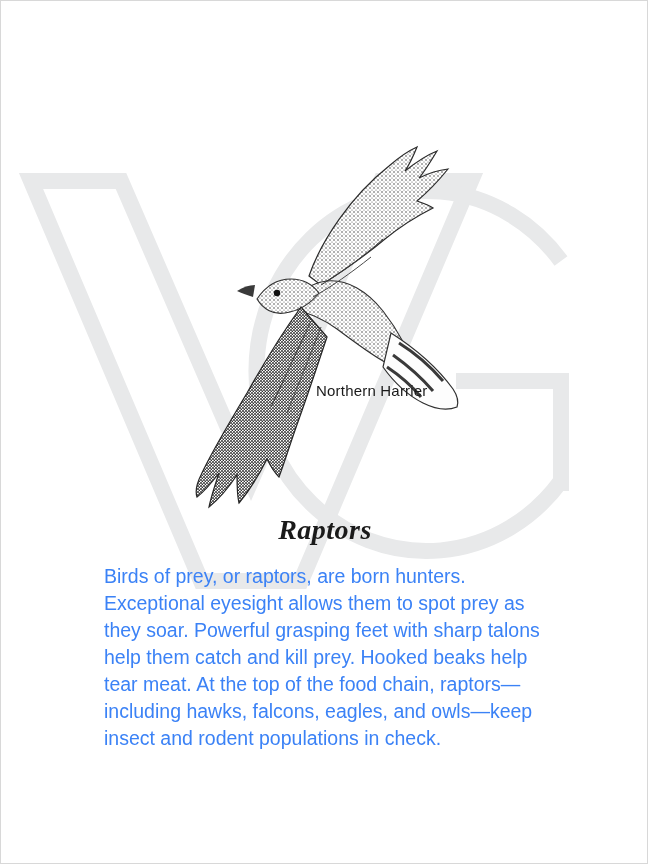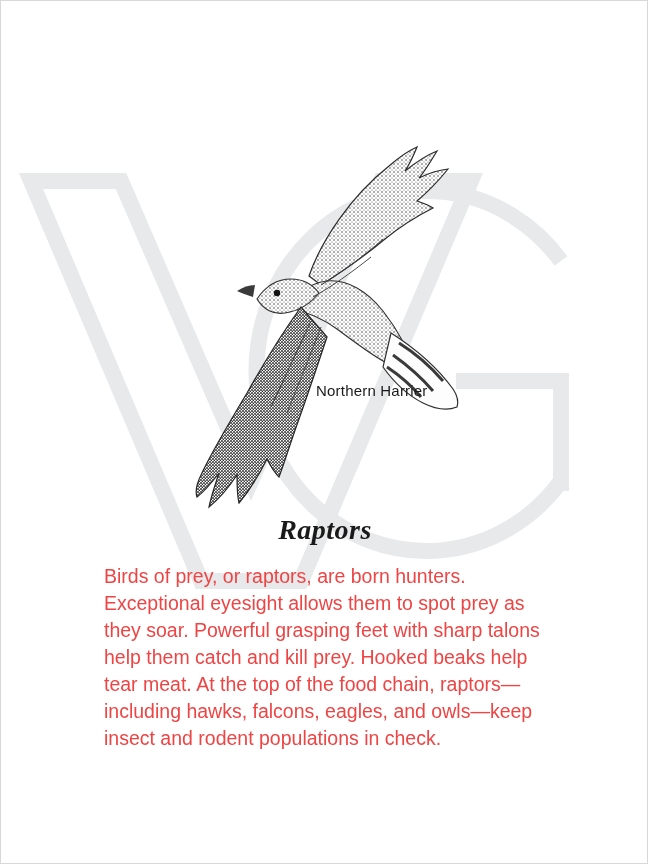--- a/index.html
+++ b/index.html
@@ -72,21 +72,21 @@
     font-style: italic;
   }
 
   .body-copy {
     position: absolute;
     left: 103px;
     top: 562px;
     width: 452px;
     font-size: 19.5px;
     line-height: 27px;
-    color: #ef4444;
+    color: #3b82f6;
     text-align: left;
   }
 </style>
 </head>
 <body>
 
 <div class="page">
 
   <div class="watermark">
     <svg width="648" height="470" viewBox="0 0 648 470" xmlns="http://www.w3.org/2000/svg" aria-hidden="true">

